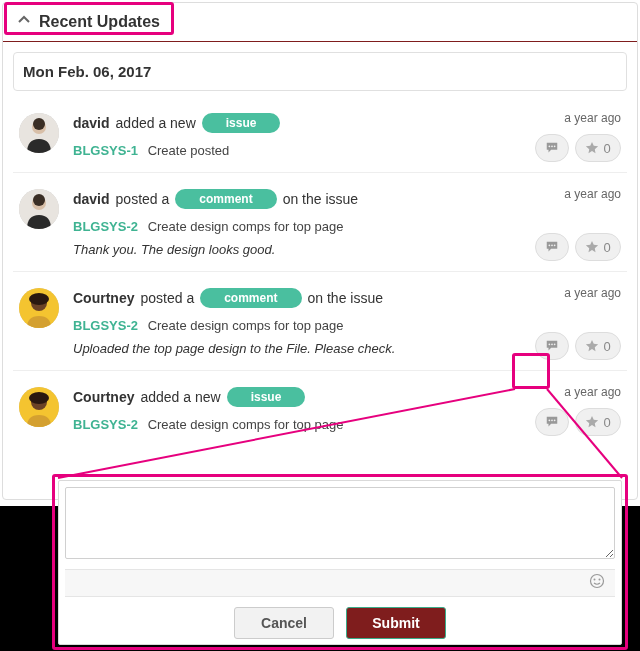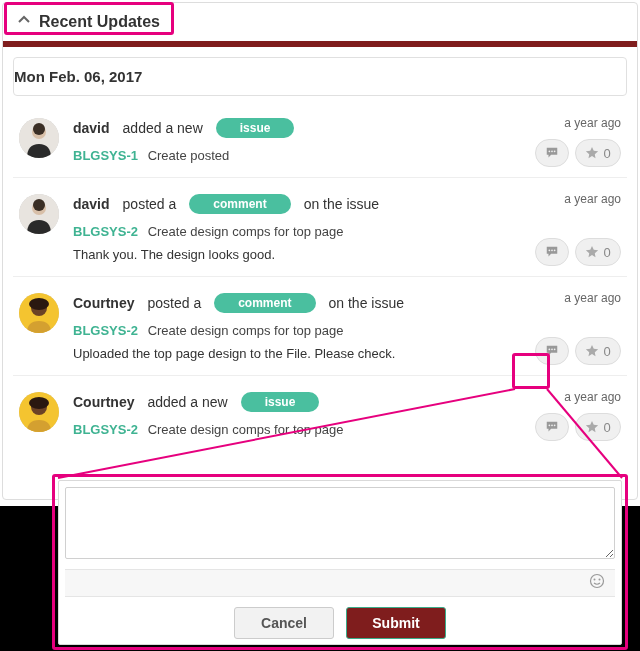--- a/index.html
+++ b/index.html
@@ -1,32 +1,32 @@
 <!DOCTYPE html>
 <html><head>
 <meta charset="utf-8">
 <style>
 * { box-sizing: border-box; margin: 0; padding: 0; }
 body { font-family: -apple-system, BlinkMacSystemFont, "Segoe UI", Arial, sans-serif; background: #fff; width: 640px; height: 651px; position: relative; overflow: hidden; }
 .outer { border: 1px solid #ddd; border-radius: 4px; margin: 2px; background: #fff; height: 498px; overflow: hidden; }
-.section-header { padding: 10px 14px; font-weight: 700; font-size: 16px; color: #333; display: flex; align-items: center; gap: 8px; border-bottom: 6px solid #7f1d1d; }
+.section-header { padding: 10px 14px; font-weight: 700; font-size: 16px; color: #333; display: flex; align-items: center; gap: 8px; border-bottom: 1px solid #7f1d1d; }
 .chev { display: inline-block; }
-.date-row { padding: 10px 0; font-size: 15px; font-weight: 600; color: #333; border: 1px solid #e0e0e0; border-radius: 4px; margin: 10px 10px 0 10px; }
+.date-row { padding: 10px 9px; font-size: 15px; font-weight: 600; color: #333; border: 1px solid #e0e0e0; border-radius: 4px; margin: 10px 10px 0 10px; }
 .feed { padding: 6px 10px 0 10px; }
 .item { display: flex; padding: 16px 6px 14px 6px; border-bottom: 1px solid #eee; gap: 14px; position: relative; }
 .avatar { width: 40px; height: 40px; border-radius: 50%; flex-shrink: 0; background: #ccc; overflow: hidden; }
 .avatar svg { width: 100%; height: 100%; display: block; }
 .content { flex: 1; min-width: 0; }
-.line1 { font-size: 14px; color: #333; display: flex; align-items: center; gap: 13px; flex-wrap: wrap; }
+.line1 { font-size: 14px; color: #333; display: flex; align-items: center; gap: 6px; flex-wrap: wrap; }
 .line1 .user { font-weight: 600; }
 .badge { display: inline-block; background: #4abf9f; color: #fff; font-size: 12px; font-weight: 600; padding: 3px 24px; border-radius: 12px; }
 .line2 { margin-top: 10px; font-size: 13px; }
 .issue-key { color: #3fb392; font-weight: 600; }
 .issue-title { color: #444; margin-left: 6px; }
-.line3 { margin-top: 8px; font-size: 13px; color: #333; }
+.line3 { margin-top: 8px; font-size: 13px; color: #333; font-style: italic; }
 .meta { position: absolute; right: 6px; top: 14px; font-size: 12px; color: #666; }
 .actions { position: absolute; right: 6px; bottom: 10px; display: flex; gap: 6px; }
 .pill { display: inline-flex; align-items: center; justify-content: center; gap: 4px; min-width: 34px; height: 28px; padding: 0 8px; border-radius: 14px; background: #f0f0f0; border: 1px solid #ddd; color: #888; font-size: 13px; }
 .pill.star { min-width: 46px; }
 .dark-strip { position: absolute; left: 0; right: 0; top: 506px; height: 145px; background: #000; }
 .comment-panel { position: absolute; left: 58px; right: 18px; top: 480px; height: 165px; background: #fff; border: 1px solid #d9d9d9; border-radius: 2px; padding: 0; }
 .textarea { width: calc(100% - 12px); height: 72px; margin: 6px; border: 1px solid #d0d0d0; border-radius: 2px; resize: vertical; padding: 6px; font-family: inherit; font-size: 13px; }
 .emoji-row { height: 28px; border-top: 1px solid #e5e5e5; border-bottom: 1px solid #e5e5e5; background: #f7f7f7; display: flex; align-items: center; justify-content: flex-end; padding: 0 10px; margin: 0 6px; }
 .emoji-btn { color: #999; font-size: 16px; }
 .btn-row { display: flex; justify-content: center; gap: 12px; padding: 10px 0 8px 0; }

